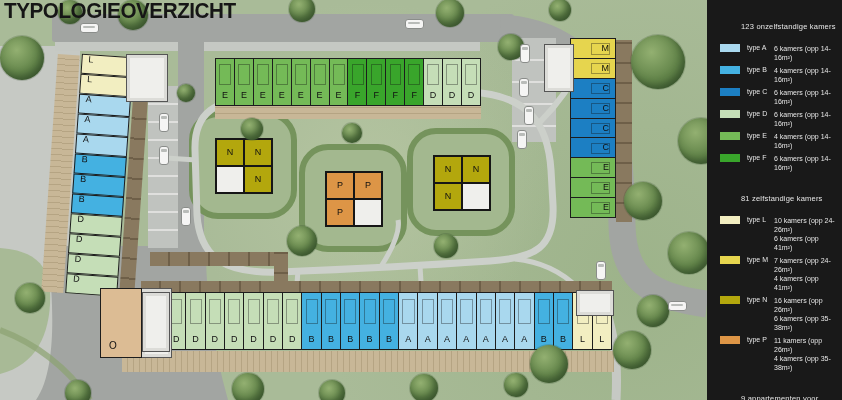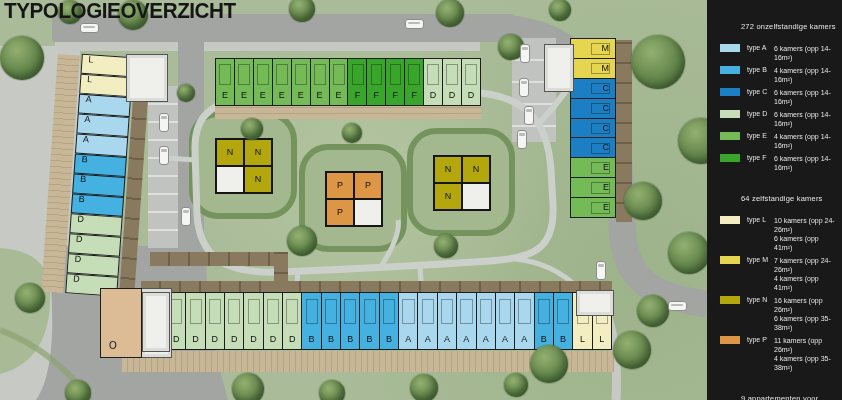--- a/index.html
+++ b/index.html
@@ -415,21 +415,21 @@
         <div class="car v" style="left: 596px; top: 260.5px; width: 8px; height: 17px;"></div>
         <div class="car h" style="left: 667.5px; top: 301px; width: 17px; height: 8px;"></div>
       </div>
 
     <div class="title">TYPOLOGIEOVERZICHT</div>
   </div>
 
   <div class="legend">
     <div id="legend-sections">
         <div class="legend-section">
-          <div class="legend-heading">272 onzelfstandige kamers</div>
+          <div class="legend-heading">123 onzelfstandige kamers</div>
           <div class="legend-row">
             <span class="swatch" style="background: rgb(169, 216, 238);"></span>
             <span class="ltype">type A</span>
             <span class="ldesc">
               <div>6 kamers (opp 14-16m²)</div>
             </span>
           </div>
           <div class="legend-row">
             <span class="swatch" style="background: rgb(68, 177, 225);"></span>
             <span class="ltype">type B</span>
@@ -460,21 +460,21 @@
           </div>
           <div class="legend-row">
             <span class="swatch" style="background: rgb(57, 165, 43);"></span>
             <span class="ltype">type F</span>
             <span class="ldesc">
               <div>6 kamers (opp 14-16m²)</div>
             </span>
           </div>
         </div>
         <div class="legend-section">
-          <div class="legend-heading">64 zelfstandige kamers</div>
+          <div class="legend-heading">81 zelfstandige kamers</div>
           <div class="legend-row">
             <span class="swatch" style="background: rgb(242, 238, 193);"></span>
             <span class="ltype">type L</span>
             <span class="ldesc">
               <div>10 kamers (opp 24-26m²)</div>
               <div>6 kamers (opp 41m²)</div>
             </span>
           </div>
           <div class="legend-row">
             <span class="swatch" style="background: rgb(230, 213, 78);"></span>

